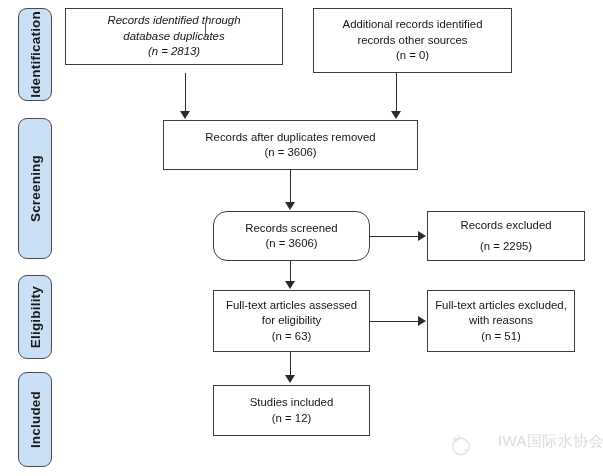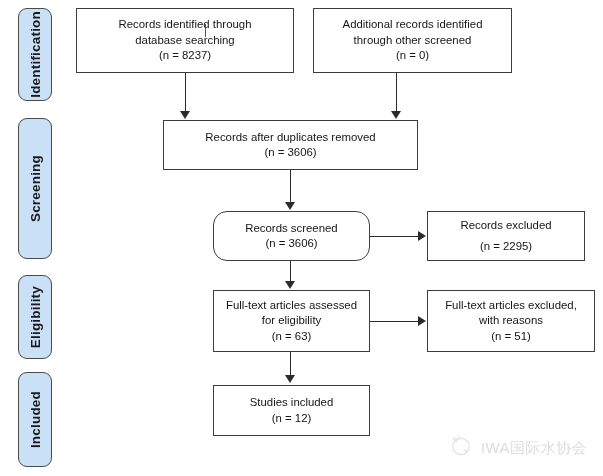--- a/index.html
+++ b/index.html
@@ -96,22 +96,22 @@
     border-left: 1px solid #555;
     height: 13px;
   }
 
   
   #watermark {
     position: absolute;
     left: 448px;
     top: 432px;
     display: flex;
-    align-items: flex-end;
-    gap: 7px;
+    align-items: flex-start;
+    gap: 24px;
     opacity: 0.30;
   }
   #watermark .wm-text {
     font-size: 15px;
     color: #8a8a8a;
     white-space: nowrap;
     font-family: "Liberation Sans", sans-serif;
     letter-spacing: 0.4px;
   }
   #watermark .wm-logo {
@@ -134,31 +134,31 @@
   </div>
 
   <div class="stage-pill" style="left:18px; top:275px; width:34px; height:84px;">
     <span class="stage-label">Eligibility</span>
   </div>
 
   <div class="stage-pill" style="left:18px; top:372px; width:34px; height:95px;">
     <span class="stage-label">Included</span>
   </div>
 
-  <div class="flow-box" style="left:76px; top:8px; width:218px; height:65px;">
+  <div class="flow-box" style="left:65px; top:8px; width:218px; height:57px;font-style:italic;">
     <span class="line">Records identified through</span>
-    <span class="line">database searching</span>
-    <span class="line">(n = 8237)</span>
+    <span class="line">database duplicates</span>
+    <span class="line">(n = 2813)</span>
   </div>
 
   <div class="caret" style="left:205px; top:24px;"></div>
 
   <div class="flow-box" style="left:313px; top:8px; width:199px; height:65px;">
     <span class="line">Additional records identified</span>
-    <span class="line">through other screened</span>
+    <span class="line">records other sources</span>
     <span class="line">(n = 0)</span>
   </div>
 
   <div class="conn-v" style="left:185px; top:73px; height:39px;"></div>
   <div class="arrow-down" style="left:180px; top:111px;"></div>
 
   <div class="conn-v" style="left:396px; top:73px; height:39px;"></div>
   <div class="arrow-down" style="left:391px; top:111px;"></div>
 
   <div class="flow-box" style="left:163px; top:120px; width:255px; height:50px;">
@@ -184,21 +184,21 @@
 
   <div class="conn-v" style="left:290px; top:261px; height:21px;"></div>
   <div class="arrow-down" style="left:285px; top:281px;"></div>
 
   <div class="flow-box" style="left:213px; top:290px; width:157px; height:62px;text-align:center;">
     <span class="line">Full-text articles assessed</span>
     <span class="line">for eligibility</span>
     <span class="line">(n = 63)</span>
   </div>
 
-  <div class="flow-box" style="left:427px; top:290px; width:168px; height:62px;">
+  <div class="flow-box" style="left:427px; top:290px; width:148px; height:62px;">
     <span class="line">Full-text articles excluded,</span>
     <span class="line">with reasons</span>
     <span class="line">(n = 51)</span>
   </div>
 
   <div class="conn-h" style="left:370px; top:321px; width:48px;"></div>
   <div class="arrow-right" style="left:418px; top:316px;"></div>
 
   <div class="conn-v" style="left:290px; top:352px; height:24px;"></div>
   <div class="arrow-down" style="left:285px; top:375px;"></div>

